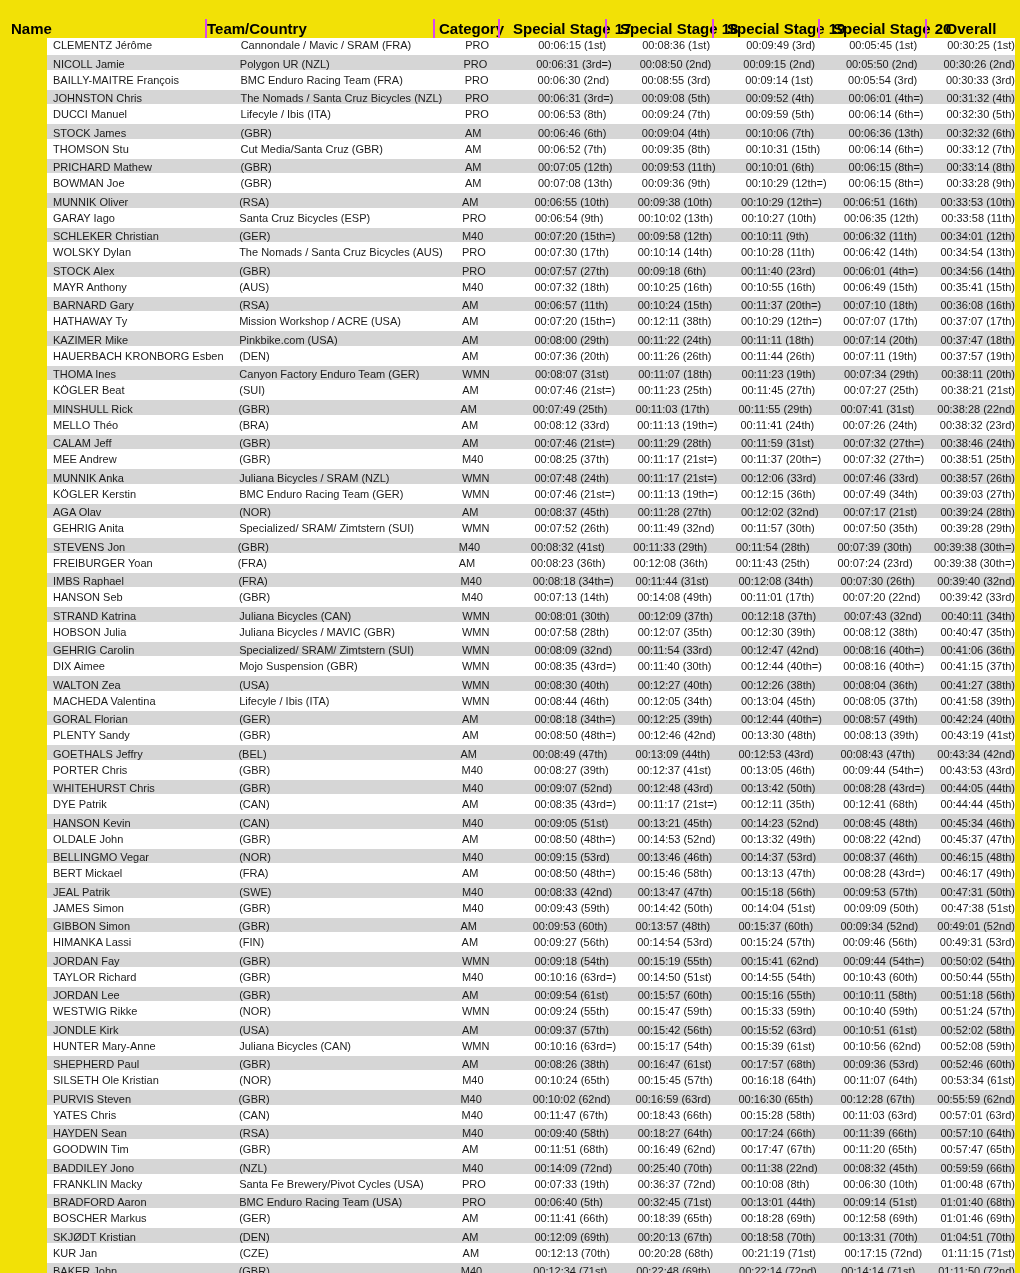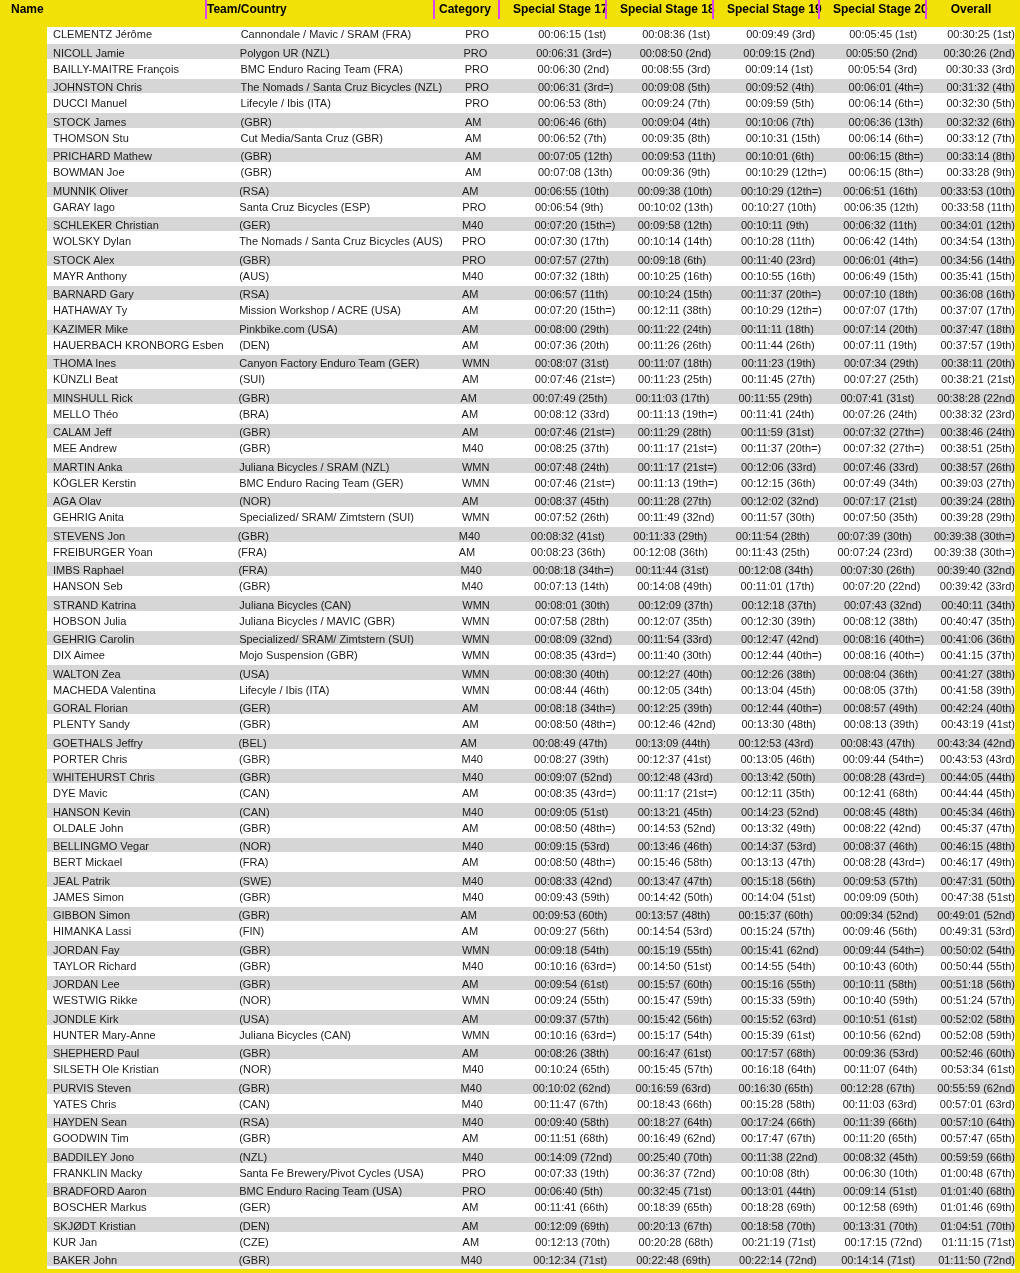--- a/index.html
+++ b/index.html
@@ -9,25 +9,25 @@
   .results-table {
     width: 1020px;
     height: 1273px;
     background: var(--frame-bg, #f2e106);
     padding: 0 5px 4px 5px;
     overflow: hidden;
   }
 
   .table-header {
     display: flex;
-    height: 27px;
-    align-items: flex-start;
+    height: 38px;
+    align-items: flex-end;
     color: var(--header-text, #000);
     font-weight: bold;
-    font-size: 12px;
+    font-size: 15px;
     white-space: nowrap;
   }
   .table-header .hcell { height: 19px; line-height: 19px; }
   .table-header .hcell + .hcell { border-left: 2px solid #d946ef; }
 
   .table-body {
     background: #fff;
     height: 1242px;
     display: flex;
     flex-direction: column;
@@ -290,21 +290,21 @@
     <div class="cell c-team">Canyon Factory Enduro Team (GER)</div>
     <div class="cell c-cat">WMN</div>
     <div class="cell c-stage">00:08:07 (31st)</div>
     <div class="cell c-stage">00:11:07 (18th)</div>
     <div class="cell c-stage s19">00:11:23 (19th)</div>
     <div class="cell c-stage">00:07:34 (29th)</div>
     <div class="cell c-overall">00:38:11 (20th)</div>
   </div>
 
   <div class="row">
-    <div class="cell c-name">KÜNZLI Beat</div>
+    <div class="cell c-name">KÖGLER Beat</div>
     <div class="cell c-team">(SUI)</div>
     <div class="cell c-cat">AM</div>
     <div class="cell c-stage">00:07:46 (21st=)</div>
     <div class="cell c-stage">00:11:23 (25th)</div>
     <div class="cell c-stage s19">00:11:45 (27th)</div>
     <div class="cell c-stage">00:07:27 (25th)</div>
     <div class="cell c-overall">00:38:21 (21st)</div>
   </div>
 
   <div class="row alt">
@@ -345,21 +345,21 @@
     <div class="cell c-team">(GBR)</div>
     <div class="cell c-cat">M40</div>
     <div class="cell c-stage">00:08:25 (37th)</div>
     <div class="cell c-stage">00:11:17 (21st=)</div>
     <div class="cell c-stage s19">00:11:37 (20th=)</div>
     <div class="cell c-stage">00:07:32 (27th=)</div>
     <div class="cell c-overall">00:38:51 (25th)</div>
   </div>
 
   <div class="row alt">
-    <div class="cell c-name">MARTIN Anka</div>
+    <div class="cell c-name">MUNNIK Anka</div>
     <div class="cell c-team">Juliana Bicycles / SRAM (NZL)</div>
     <div class="cell c-cat">WMN</div>
     <div class="cell c-stage">00:07:48 (24th)</div>
     <div class="cell c-stage">00:11:17 (21st=)</div>
     <div class="cell c-stage s19">00:12:06 (33rd)</div>
     <div class="cell c-stage">00:07:46 (33rd)</div>
     <div class="cell c-overall">00:38:57 (26th)</div>
   </div>
 
   <div class="row">
@@ -554,21 +554,21 @@
     <div class="cell c-team">(GBR)</div>
     <div class="cell c-cat">M40</div>
     <div class="cell c-stage">00:09:07 (52nd)</div>
     <div class="cell c-stage">00:12:48 (43rd)</div>
     <div class="cell c-stage s19">00:13:42 (50th)</div>
     <div class="cell c-stage">00:08:28 (43rd=)</div>
     <div class="cell c-overall">00:44:05 (44th)</div>
   </div>
 
   <div class="row">
-    <div class="cell c-name">DYE Mavic</div>
+    <div class="cell c-name">DYE Patrik</div>
     <div class="cell c-team">(CAN)</div>
     <div class="cell c-cat">AM</div>
     <div class="cell c-stage">00:08:35 (43rd=)</div>
     <div class="cell c-stage">00:11:17 (21st=)</div>
     <div class="cell c-stage s19">00:12:11 (35th)</div>
     <div class="cell c-stage">00:12:41 (68th)</div>
     <div class="cell c-overall">00:44:44 (45th)</div>
   </div>
 
   <div class="row alt">

